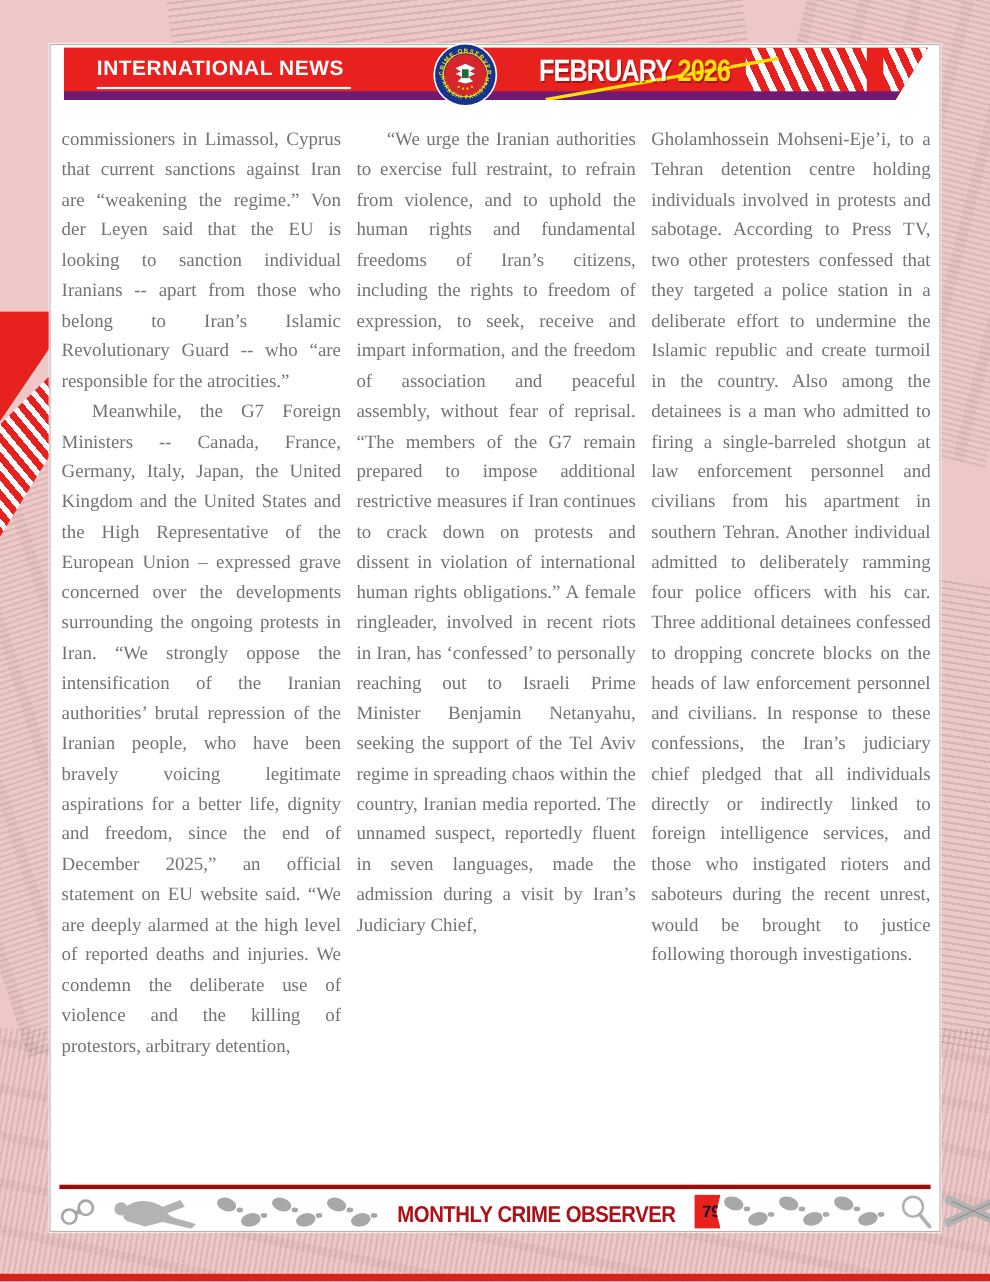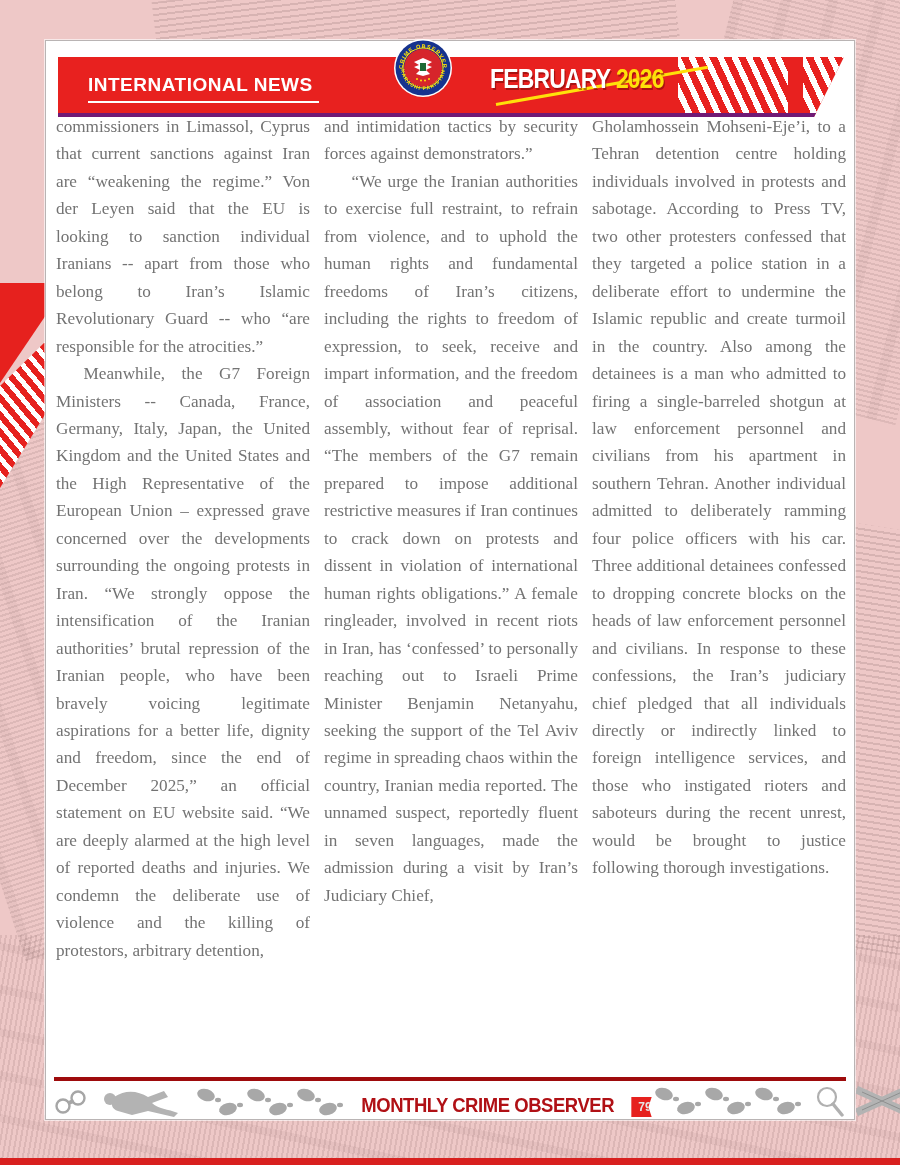--- a/index.html
+++ b/index.html
@@ -25,23 +25,23 @@
                repeating-linear-gradient(12deg, rgba(120,85,85,.07) 0 8px, transparent 8px 42px);
   }
   
   .page {
     position:absolute; left:45px; top:40px; width:810px; height:1080px;
     background:#ffffff; border:1px solid #b9b4b4;
     box-shadow:0 0 0 1px rgba(255,255,255,.6);
   }
   
   .banner {
-    position:absolute; left:12px; top:16px; width:786px; height:60px;
+    position:absolute; left:12px; top:2px; width:786px; height:48px;
     background:#e8211f;
-    border-bottom:4px solid #701a75;
+    border-bottom:8px solid #701a75;
     clip-path:polygon(0 0, 100% 0, calc(100% - 30px) 100%, 0 100%);
     font-family:"Liberation Sans", sans-serif;
     display:flex; align-items:center;
   }
   .section-label {
     margin-left:30px; color:#ffffff; font-weight:bold; font-size:19px;
     letter-spacing:.5px; position:relative; white-space:nowrap;
   }
   .section-label::after {
     content:""; position:absolute; left:0; right:-6px; bottom:-7px; height:2px; background:#ffffff;
@@ -96,22 +96,22 @@
     position:absolute; left:8px; right:8px; top:1042px; height:34px;
     display:flex; align-items:flex-end; justify-content:space-between;
     background:#ffffff;
   }
   .icon-group { display:flex; align-items:center; gap:10px; }
   .footer-title {
     font-family:"Liberation Sans", sans-serif; font-weight:900; font-size:21px;
     color:#b01015; letter-spacing:-.5px; transform:scaleX(.88); white-space:nowrap;
   }
   .page-badge {
-    width:38px; height:20px; background:#e6211e; color:#e5e5e5;
-    font-family:"Liberation Sans", sans-serif; font-weight:bold; font-size:12px;
+    width:38px; height:31px; background:#e6211e; color:#0f172a;
+    font-family:"Liberation Sans", sans-serif; font-weight:bold; font-size:15px;
     display:flex; align-items:center; justify-content:flex-start; padding-left:7px;
     clip-path:polygon(0 0, 100% 0, 84% 50%, 100% 100%, 0 100%);
   }
   .gicon { display:block; }
   
   .bottom-strip { position:absolute; left:0; bottom:0; width:100%; height:7px; background:#d8201f; }
 </style>
 </head>
 <body>
 
@@ -166,21 +166,20 @@
       </g>
     </svg>
   </div>
 
   <div class="columns">
     <div class="col">
         <p class="para">commissioners in Limassol, Cyprus that current sanctions against Iran are “weakening the regime.” Von der Leyen said that the EU is looking to sanction individual Iranians -- apart from those who belong to Iran’s Islamic Revolutionary Guard -- who “are responsible for the atrocities.”</p>
         <p class="para indent">Meanwhile, the G7 Foreign Ministers -- Canada, France, Germany, Italy, Japan, the United Kingdom and the United States and the High Representative of the European Union – expressed grave concerned over the developments surrounding the ongoing protests in Iran. “We strongly oppose the intensification of the Iranian authorities’ brutal repression of the Iranian people, who have been bravely voicing legitimate aspirations for a better life, dignity and freedom, since the end of December 2025,” an official statement on EU website said. “We are deeply alarmed at the high level of reported deaths and injuries. We condemn the deliberate use of violence and the killing of protestors, arbitrary detention,</p>
       </div>
     <div class="col">
-        <p class="para">and intimidation tactics by security forces against demonstrators.”</p>
         <p class="para indent">“We urge the Iranian authorities to exercise full restraint, to refrain from violence, and to uphold the human rights and fundamental freedoms of Iran’s citizens, including the rights to freedom of expression, to seek, receive and impart information, and the freedom of association and peaceful assembly, without fear of reprisal. “The members of the G7 remain prepared to impose additional restrictive measures if Iran continues to crack down on protests and dissent in violation of international human rights obligations.” A female ringleader, involved in recent riots in Iran, has ‘confessed’ to personally reaching out to Israeli Prime Minister Benjamin Netanyahu, seeking the support of the Tel Aviv regime in spreading chaos within the country, Iranian media reported. The unnamed suspect, reportedly fluent in seven languages, made the admission during a visit by Iran’s Judiciary Chief,</p>
       </div>
     <div class="col">
         <p class="para">Gholamhossein Mohseni-Eje’i, to a Tehran detention centre holding individuals involved in protests and sabotage. According to Press TV, two other protesters confessed that they targeted a police station in a deliberate effort to undermine the Islamic republic and create turmoil in the country. Also among the detainees is a man who admitted to firing a single-barreled shotgun at law enforcement personnel and civilians from his apartment in southern Tehran. Another individual admitted to deliberately ramming four police officers with his car. Three additional detainees confessed to dropping concrete blocks on the heads of law enforcement personnel and civilians. In response to these confessions, the Iran’s judiciary chief pledged that all individuals directly or indirectly linked to foreign intelligence services, and those who instigated rioters and saboteurs during the recent unrest, would be brought to justice following thorough investigations.</p>
       </div>
   </div>
 
   <div class="footer-rule"></div>
   <div class="footer">
 

